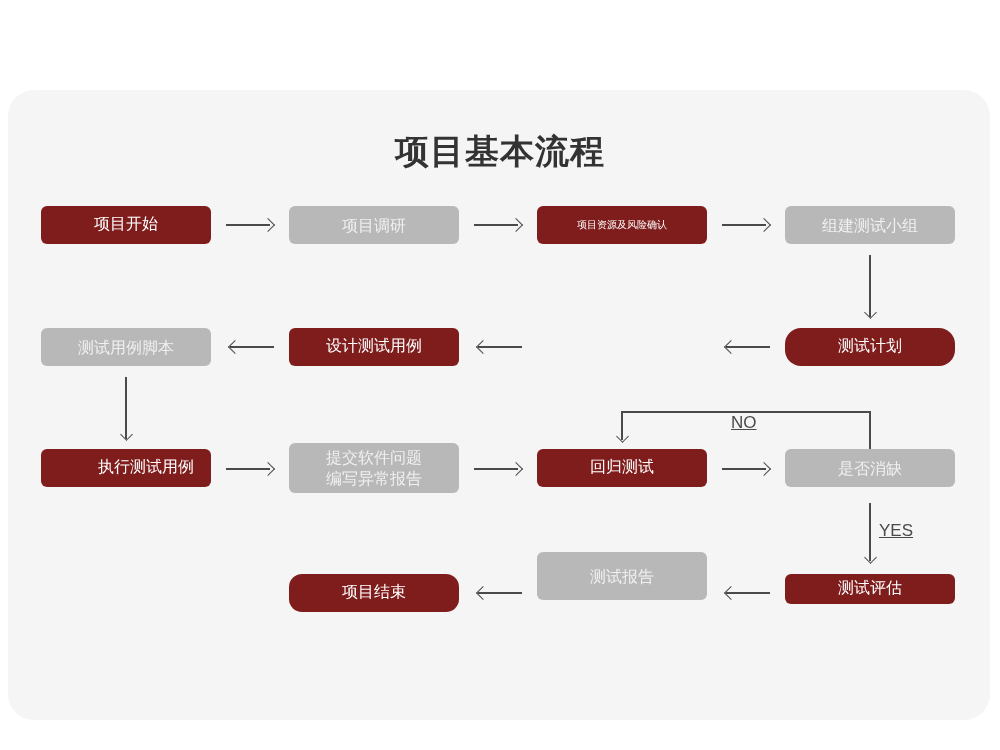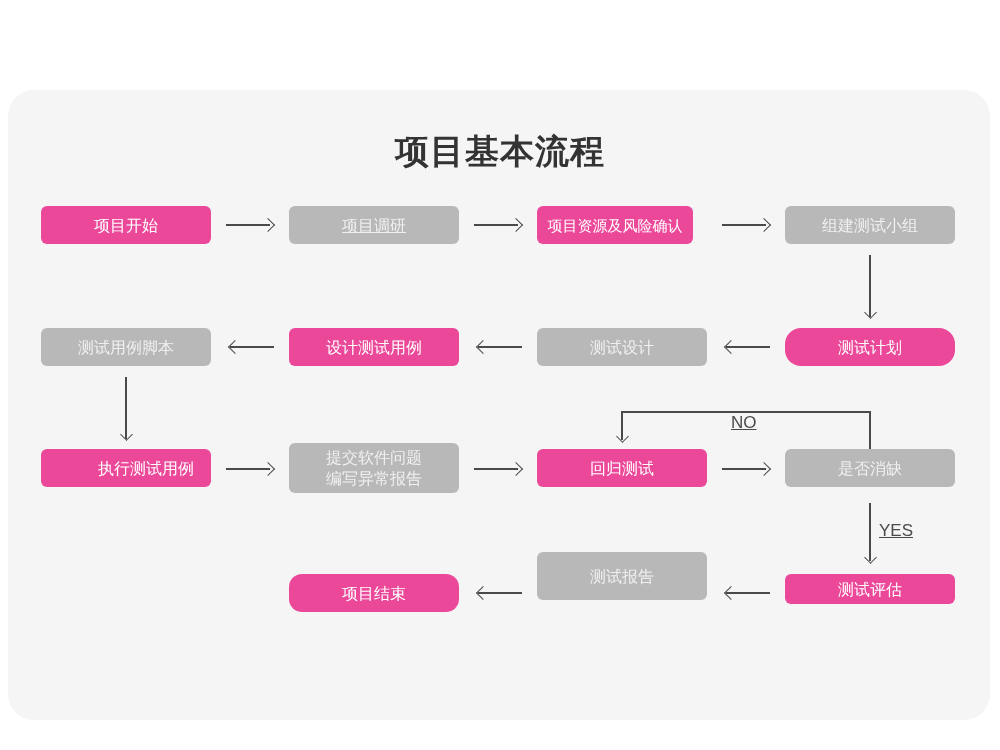--- a/index.html
+++ b/index.html
@@ -47,22 +47,23 @@
     align-items: center;
     justify-content: center;
     border-radius: 6px;
     font-size: 16px;
     line-height: 21px;
     text-align: center;
     box-sizing: border-box;
     white-space: pre-line;
   }
   .node.purple {
-    background: #ec4899;
+    background: #7f1d1d;
     color: #ffffff;
+    font-family: Liberation Mono, monospace;
   }
   .node.gray {
     background: #b8b8b8;
     color: #f0f0f0;
   }
   
   .hline, .vline {
     position: absolute;
     background: #4a4a4a;
   }
@@ -105,27 +106,26 @@
 </head>
 <body>
 
 <div id="stage">
 
   <div class="card"></div>
 
   <div class="title">项目基本流程</div>
 
   <div class="node purple" style="left:41px;top:206px;width:170px;height:38px;">项目开始</div>
-  <div class="node gray" style="left:289px;top:206px;width:170px;height:38px;text-decoration:underline;">项目调研</div>
-  <div class="node purple" style="left:537px;top:206px;width:156px;height:38px;font-size:15px;">项目资源及风险确认</div>
+  <div class="node gray" style="left:289px;top:206px;width:170px;height:38px;">项目调研</div>
+  <div class="node purple" style="left:537px;top:206px;width:170px;height:38px;font-size:10px;">项目资源及风险确认</div>
   <div class="node gray" style="left:785px;top:206px;width:170px;height:38px;">组建测试小组</div>
 
   <div class="node gray" style="left:41px;top:328px;width:170px;height:38px;">测试用例脚本</div>
   <div class="node purple" style="left:289px;top:328px;width:170px;height:38px;">设计测试用例</div>
-  <div class="node gray" style="left:537px;top:328px;width:170px;height:38px;">测试设计</div>
   <div class="node purple" style="left:785px;top:328px;width:170px;height:38px;border-radius:16px;">测试计划</div>
 
   <div class="node purple" style="left:41px;top:449px;width:170px;height:38px;padding-left:40px;">执行测试用例</div>
   <div class="node gray" style="left:289px;top:443px;width:170px;height:50px;">提交软件问题
 编写异常报告</div>
   <div class="node purple" style="left:537px;top:449px;width:170px;height:38px;border-radius:6px;">回归测试</div>
   <div class="node gray" style="left:785px;top:449px;width:170px;height:38px;">是否消缺</div>
 
   <div class="node purple" style="left:289px;top:574px;width:170px;height:38px;border-radius:13px;">项目结束</div>
   <div class="node gray" style="left:537px;top:552px;width:170px;height:48px;">测试报告</div>

